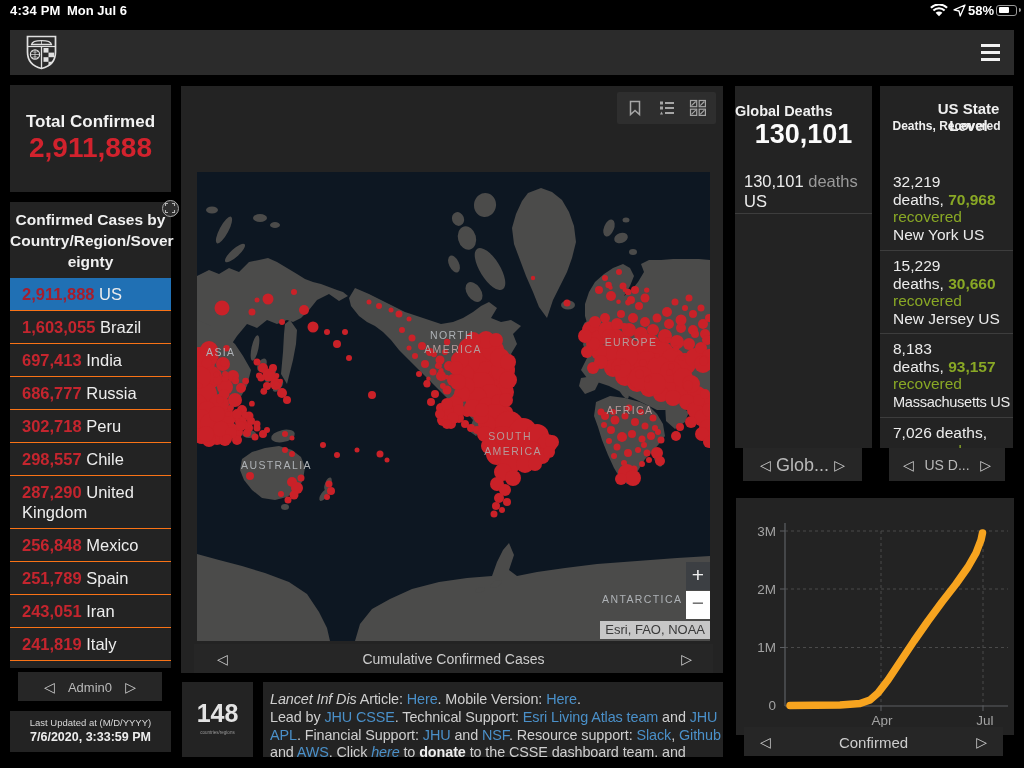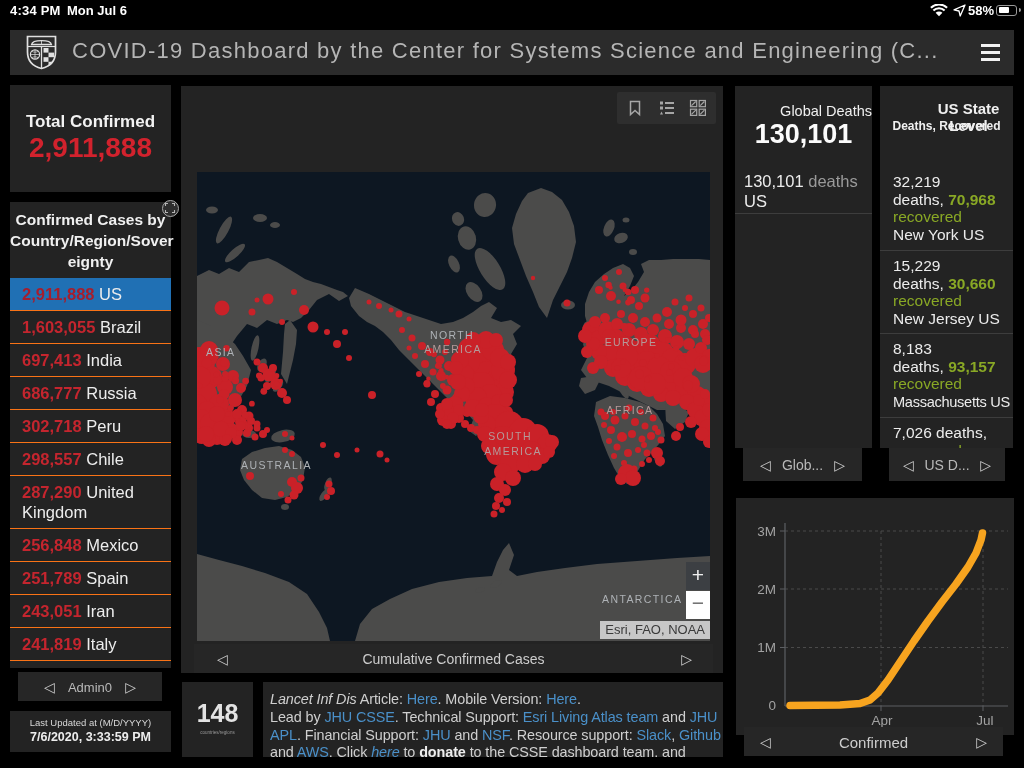--- a/index.html
+++ b/index.html
@@ -48,21 +48,20 @@
     <line x1="15.5" y1="11.5" x2="15.5" y2="33" stroke="#e0e0e0" stroke-width="1.3"></line>
     <circle cx="9" cy="19.5" r="4.6" fill="none" stroke="#e0e0e0" stroke-width="1.2"></circle>
     <path d="M4.4 19.5 H13.6 M9 14.9 V24.1 M5.8 16.3 C7.6 17.5 10.4 17.5 12.2 16.3 M5.8 22.7 C7.6 21.5 10.4 21.5 12.2 22.7" stroke="#e0e0e0" stroke-width="0.7" fill="none"></path>
     <g fill="#e0e0e0">
       <rect x="17.5" y="13" width="5" height="4.6"></rect>
       <rect x="22.5" y="17.6" width="5.5" height="4.6"></rect>
       <rect x="17.5" y="22.2" width="5" height="4.6"></rect>
       <path d="M22.5 26.8 h4.8 c-1.2 2.2 -2.8 3.6 -4.8 4.6 Z"></path>
     </g>
   </svg>
-  <div class="abs" style="left:62px;top:8px;color:#b5b5b5;font-size:22px;letter-spacing:1.25px;white-space:nowrap;">COVID-19 Dashboard by the Center for Systems Science and Engineering (C...</div>
   <div class="abs" style="left:971px;top:14px;width:19px;height:2.6px;background:#f2f2f2;box-shadow:0 7px 0 #f2f2f2, 0 14px 0 #f2f2f2;"></div>
 </div>
 
 <div class="panel" style="left:10px;top:85px;width:161px;height:107px;">
   <div class="abs" style="left:0;right:0;top:27px;text-align:center;color:#f2f2f2;font-size:17px;font-weight:bold;">Total Confirmed</div>
   <div class="abs" style="left:0;right:0;top:47px;text-align:center;color:#d2222d;font-size:28px;font-weight:bold;">2,911,888</div>
 </div>
 
 <div class="panel" style="left:10px;top:202px;width:161px;height:466px;">
   <div class="abs" style="left:0;right:0;top:8px;text-align:center;color:#f0f0f0;font-size:15.5px;font-weight:bold;line-height:20.8px;white-space:nowrap;">Confirmed Cases by<br>Country/Region/Sover<br>eignty</div>
@@ -597,28 +596,28 @@
   <div class="abs" style="right:0;bottom:2px;background:rgba(216,216,216,0.88);color:#3a3a3a;font-size:13px;padding:1px 5px 2px 5px;">Esri, FAO, NOAA</div>
   </div>
   <div class="abs" style="left:13px;top:558px;width:519px;height:29px;background:#262626;">
     <div class="parrow" style="left:23px;">◁</div>
     <div class="ptext" style="font-size:14px;color:#cdcdcd;">Cumulative Confirmed Cases</div>
     <div class="parrow" style="right:21px;">▷</div>
   </div>
 </div>
 
 <div class="panel" style="left:735px;top:86px;width:137px;height:362px;">
-  <div class="abs" style="left:0;right:0;top:17px;text-align:right;color:#f0f0f0;font-size:14.5px;font-weight:normal;">Global Deaths</div>
+  <div class="abs" style="left:0;right:0;top:17px;text-align:left;color:#f0f0f0;font-size:14.5px;font-weight:bold;">Global Deaths</div>
   <div class="abs" style="left:0;right:0;top:33px;text-align:center;color:#fbfbfb;font-size:27px;font-weight:bold;">130,101</div>
   <div class="abs" style="left:9px;top:86px;color:#ececec;font-size:16.5px;line-height:19.5px;white-space:nowrap;">130,101 <span style="color:#9a9a9a;">deaths</span><br>US</div>
   <div class="abs" style="left:0;right:0;top:127px;height:1px;background:#3d3d3d;"></div>
 </div>
 <div class="pagertab" style="left:743px;top:448px;width:119px;height:33px;">
   <div class="parrow" style="left:17px;">◁</div>
-  <div class="ptext" style="font-size:14px;color:#b9b9b9;">Glob...</div>
+  <div class="ptext" style="font-size:18px;color:#b9b9b9;">Glob...</div>
   <div class="parrow" style="right:17px;">▷</div>
 </div>
 
 <div class="panel" style="left:880px;top:86px;width:133px;height:362px;overflow:hidden;">
   <div class="abs" style="left:0;right:0;top:14px;text-align:center;color:#f0f0f0;font-size:15px;font-weight:bold;padding-left:44px;">US State Level</div>
   <div class="abs" style="left:0;right:0;top:33px;text-align:center;color:#f0f0f0;font-size:12px;font-weight:bold;">Deaths, Recovered</div>
   <div class="abs" style="left:13px;top:87px;color:#ececec;font-size:15.5px;line-height:17.6px;white-space:nowrap;">32,219<br>deaths, <span class="grb">70,968</span><br><span class="gr">recovered</span><br>New York US</div>
   <div class="abs" style="left:0;right:0;top:164px;height:1px;background:#3d3d3d;"></div>
   <div class="abs" style="left:13px;top:171px;color:#ececec;font-size:15.5px;line-height:17.6px;white-space:nowrap;">15,229<br>deaths, <span class="grb">30,660</span><br><span class="gr">recovered</span><br>New Jersey US</div>
   <div class="abs" style="left:0;right:0;top:247px;height:1px;background:#3d3d3d;"></div>

